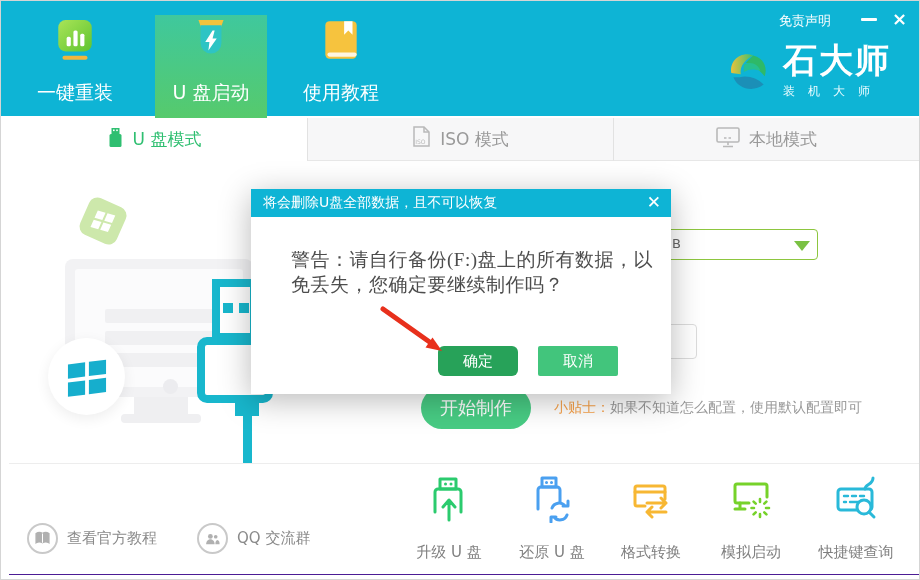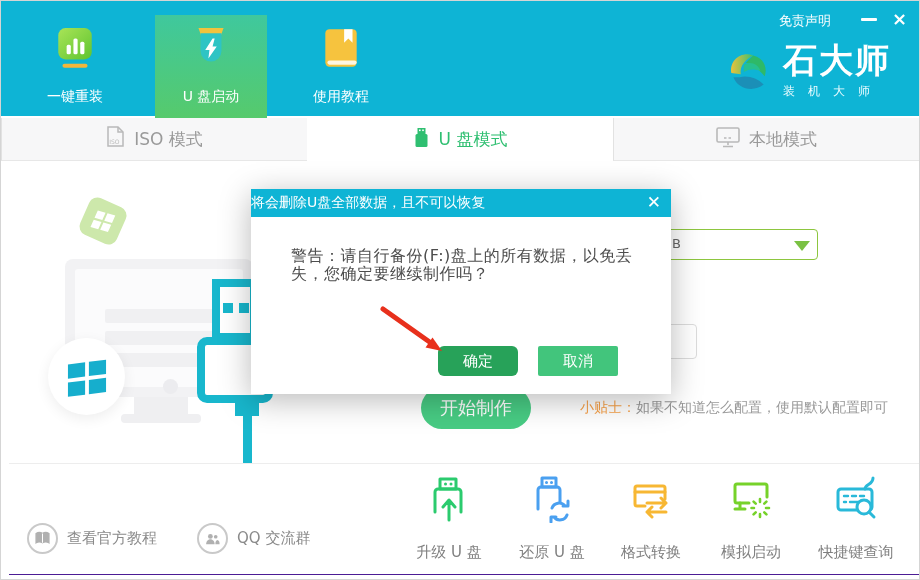--- a/index.html
+++ b/index.html
@@ -10,21 +10,21 @@
   
   #window { width:920px; height:580px; position:relative; border:1px solid #d5d5d5; background:#fff; overflow:hidden; }
 
   
   #header { left:0; top:0; width:918px; height:115px; background:#0eb4d5; }
   #disclaimer { right:88px; top:11px; color:#fff; font-size:13px; cursor:pointer; }
   #min-btn { right:42px; top:17px; width:16px; height:3px; background:#fff; border-radius:1px; cursor:pointer; }
   #close-btn { right:12px; top:8px; color:#fff; font-size:18px; font-weight:bold; cursor:pointer; line-height:20px; }
 
   .nav-tab { top:14px; height:103px; width:112px; display:flex; flex-direction:column; align-items:center; justify-content:flex-end; padding-bottom:12px; cursor:pointer; }
-  .nav-tab .lbl { color:#fff; font-size:14px; margin-top:12px; white-space:nowrap; }
+  .nav-tab .lbl { color:#fff; font-size:19px; margin-top:12px; white-space:nowrap; }
   #nav-reinstall { left:18px; }
   #nav-usb { left:154px; background:linear-gradient(180deg,#3fc89d,#56ca6c); }
   #nav-tutorial { left:284px; }
 
   
   #logo { right:28px; top:40px; display:flex; align-items:flex-end; }
   #logo-text { margin-left:10px; }
   #brand-name { color:#fff; font-size:34px; font-weight:bold; letter-spacing:2px; line-height:38px; }
   #brand-sub { color:#eafcff; font-size:12px; letter-spacing:13px; margin-top:4px; white-space:nowrap; }
 
@@ -52,29 +52,29 @@
   #usb-body { left:196px; top:336px; width:76px; height:66px; border-radius:10px; }
   #usb-nub { left:234px; top:398px; width:24px; height:17px; background:#18b7cd; }
   #usb-cable { left:242px; top:413px; width:9px; height:52px; background:#18b7cd; }
 
   
   #device-select { left:560px; top:228px; width:257px; height:31px; background:#fff; border:1px solid #8dc63f; border-radius:4px; cursor:pointer; }
   #device-text { left:671px; top:235px; font-size:13px; color:#666; }
   #select-arrow { left:793px; top:240px; width:0; height:0; border-left:8px solid transparent; border-right:8px solid transparent; border-top:10px solid #7ac143; }
   #mystery-input { left:640px; top:323px; width:56px; height:35px; background:#fff; border:1px solid #dcdcdc; border-radius:4px; }
   #start-btn { left:420px; top:386px; width:110px; height:42px; background:#48cc84; border:none; border-radius:21px; color:#fff; font-size:18px; cursor:pointer; font-family:inherit; }
-  #tip { left:553px; top:398px; font-size:14px; color:#999;margin-left:26px; }
+  #tip { left:553px; top:398px; font-size:14px; color:#999; }
   #tip .hl { color:#f7a149; }
 
   
   #dialog { left:250px; top:188px; width:420px; height:205px; background:#fff; box-shadow:0 6px 30px rgba(0,0,0,.28); z-index:50; }
   #dialog-titlebar { position:absolute; left:0; top:0; width:420px; height:28px; background:#0eb4d5; display:flex; align-items:center; }
-  #dialog-title { color:#fff; font-size:14px; margin-left:0; }
+  #dialog-title { color:#fff; font-size:14px; margin-left:12px; }
   #dialog-close { position:absolute; right:10px; top:3px; color:#fff; font-size:17px; cursor:pointer; }
-  #dialog-msg { position:absolute; left:40px; top:58px; width:364px; font-size:16px; line-height:18px; color:#4d4d4d; letter-spacing:.5px; }
+  #dialog-msg { position:absolute; left:40px; top:58px; width:364px; font-size:19px; line-height:25px; color:#4d4d4d; letter-spacing:.5px;font-family:Liberation Serif, serif; }
   #ok-btn { position:absolute; left:187px; top:157px; width:80px; height:30px; background:#27a259; color:#fff; border:none; border-radius:6px; font-size:15px; cursor:pointer; font-family:inherit; }
   #cancel-btn { position:absolute; left:287px; top:157px; width:80px; height:30px; background:#42c57c; color:#fff; border:none; border-radius:2px; font-size:15px; cursor:pointer; font-family:inherit; }
   #red-arrow { left:372px; top:298px; z-index:60; pointer-events:none; }
 
   
   #footer { left:8px; top:462px; width:914px; height:112px; background:#fff; border-top:1px solid #ededed; border-bottom:1px solid #4c1d95; }
   .flink { position:absolute; display:flex; align-items:center; cursor:pointer; }
   .flink .circ { width:31px; height:31px; border:2px solid #c9c9c9; border-radius:50%; display:flex; align-items:center; justify-content:center; }
   .flink .txt { font-size:15px; color:#8a8a8a; margin-left:9px; white-space:nowrap; }
   #link-tutorial { left:18px; top:59px; }
@@ -151,40 +151,40 @@
         </svg>
       </span>
       <div id="logo-text">
         <div id="brand-name">石大师</div>
         <div id="brand-sub">装机大师</div>
       </div>
     </div>
   </div>
 
   <div id="mode-strip" class="abs">
-    <div class="mode-tab idle" id="tab-iso">
-      <span>
-        <svg width="19" height="22" viewBox="0 0 19 22" fill="none" stroke="#b9b9b9" stroke-width="1.5">
-          <path d="M2,1 h10 l5,5 v14 h-15 z"></path>
-            <path d="M12,1 v5 h5"></path>
-          <text x="3.2" y="18" font-size="6" fill="#b9b9b9" stroke="none" font-family="inherit">ISO</text>
-        </svg>
-      </span>
-      <span>ISO 模式</span>
-    </div>
     <div class="mode-tab active" id="tab-usb-mode">
       <span>
         <svg width="17" height="20" viewBox="0 0 17 20">
           <rect x="4.5" y="0" width="8" height="6" fill="#2fbf71"></rect>
           <rect x="6" y="1.5" width="1.6" height="1.6" fill="#fff"></rect>
             <rect x="9.2" y="1.5" width="1.6" height="1.6" fill="#fff"></rect>
           <rect x="2.5" y="6" width="12" height="13" rx="1.5" fill="#2fbf71"></rect>
         </svg>
       </span>
       <span>U 盘模式</span>
+    </div>
+    <div class="mode-tab idle" id="tab-iso">
+      <span>
+        <svg width="19" height="22" viewBox="0 0 19 22" fill="none" stroke="#b9b9b9" stroke-width="1.5">
+          <path d="M2,1 h10 l5,5 v14 h-15 z"></path>
+            <path d="M12,1 v5 h5"></path>
+          <text x="3.2" y="18" font-size="6" fill="#b9b9b9" stroke="none" font-family="inherit">ISO</text>
+        </svg>
+      </span>
+      <span>ISO 模式</span>
     </div>
     <div class="mode-tab idle" id="tab-local">
       <span>
         <svg width="24" height="21" viewBox="0 0 24 21" fill="none" stroke="#b9b9b9" stroke-width="1.6">
           <rect x="1" y="1" width="22" height="14" rx="1.5"></rect>
           <path d="M8,11 h8" stroke-dasharray="2.5 2"></path>
           <path d="M12,15 v3 M7,19.5 h10"></path>
         </svg>
       </span>
       <span>本地模式</span>

